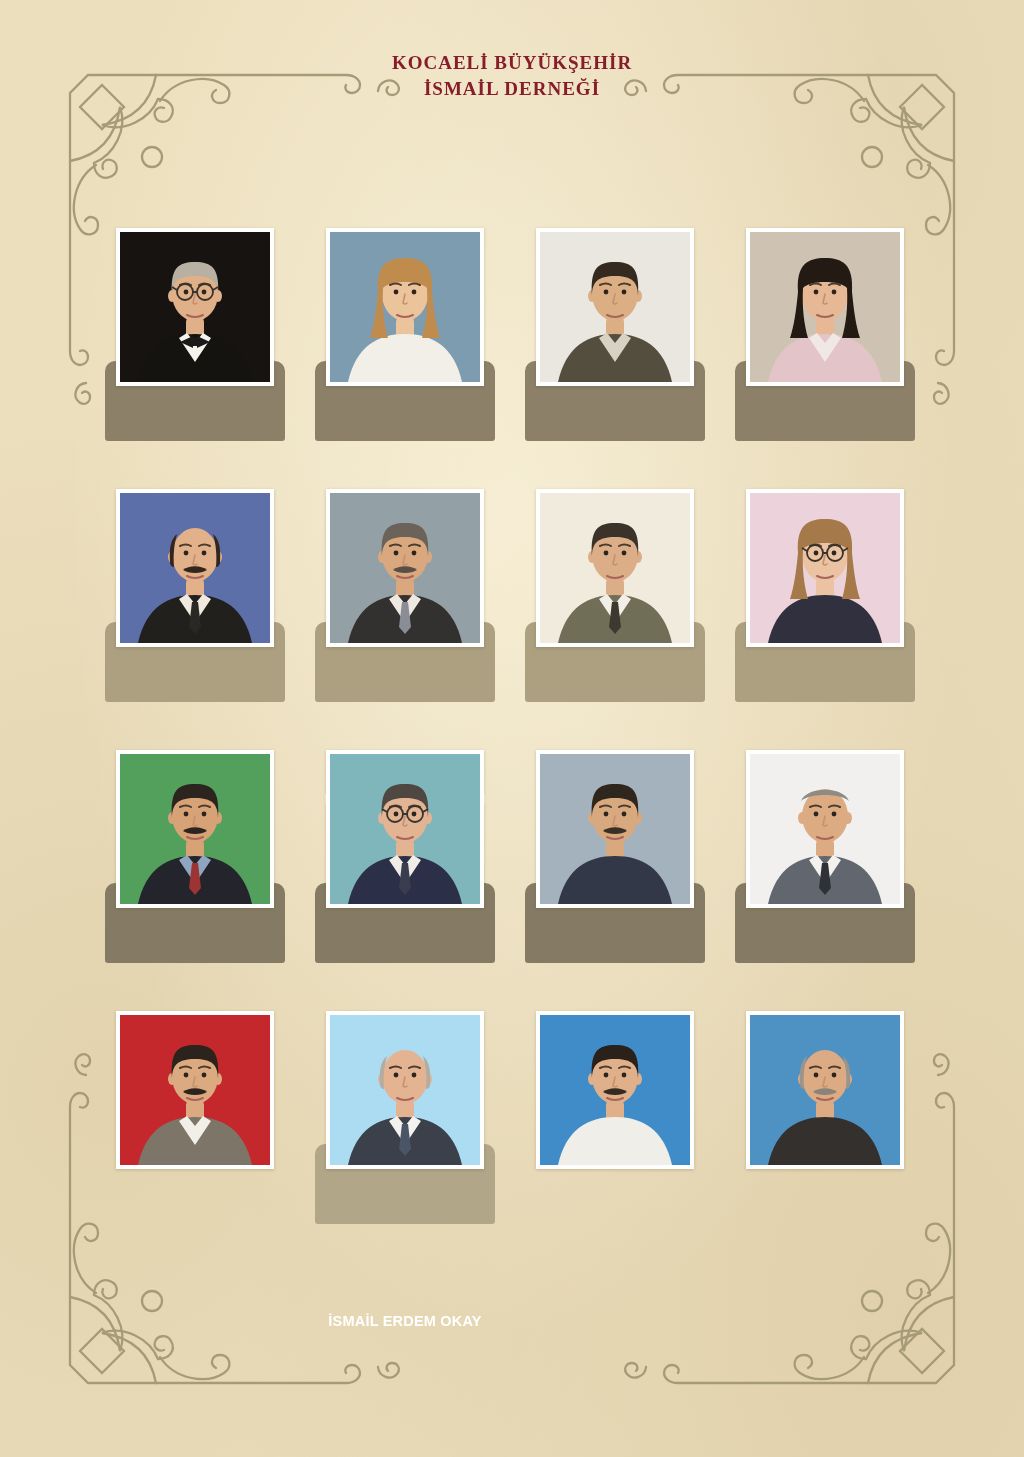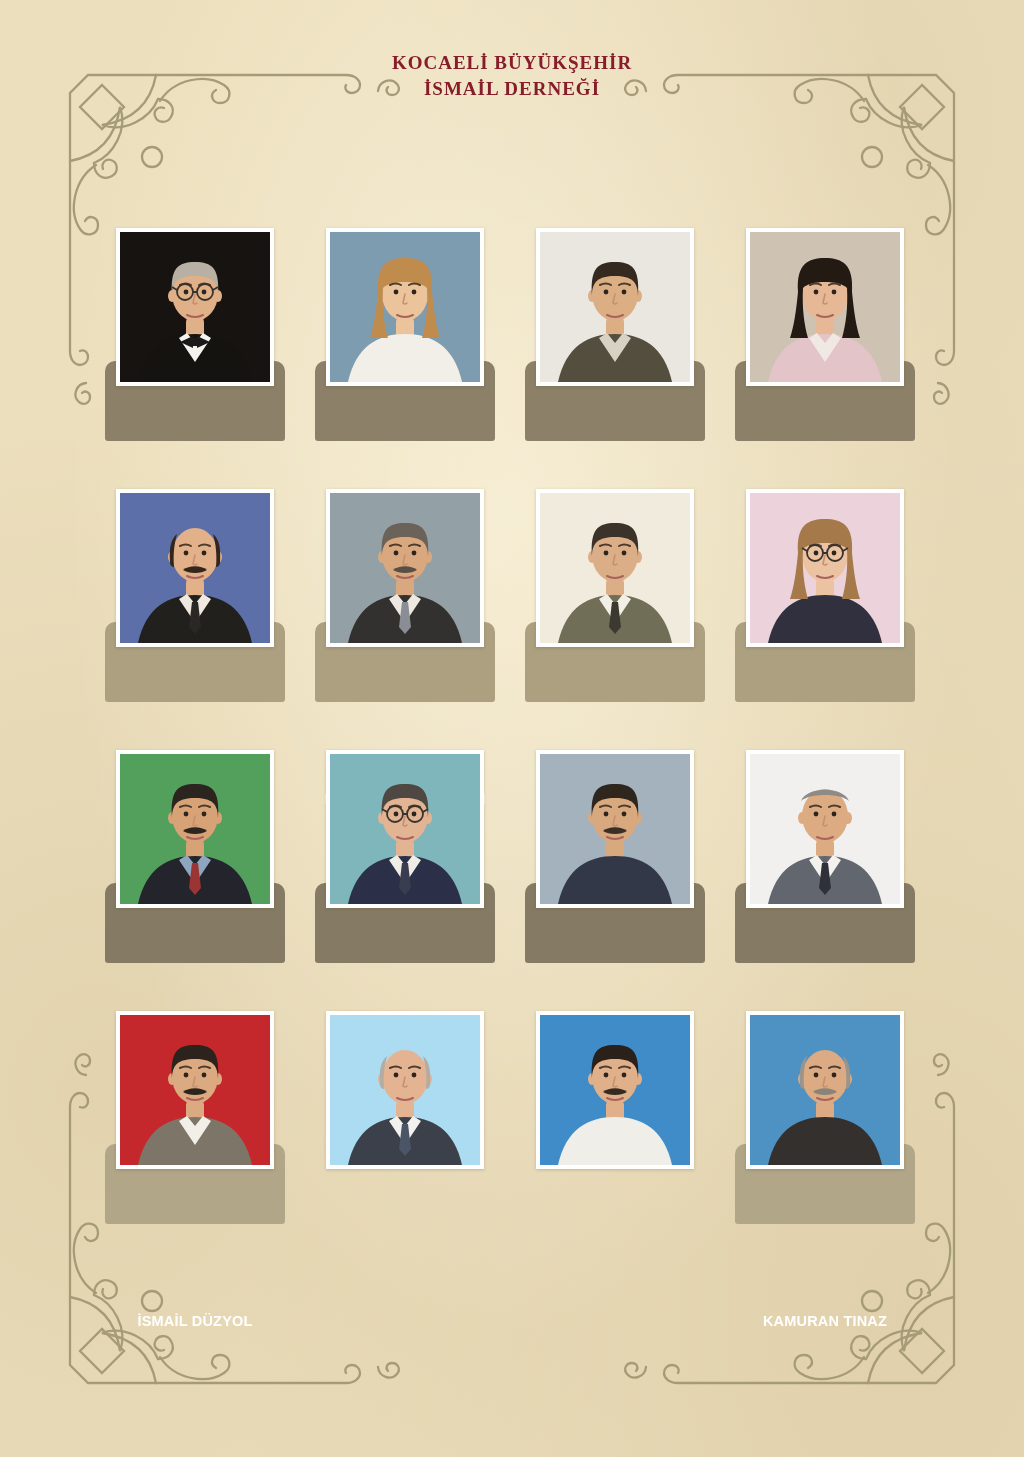--- a/index.html
+++ b/index.html
@@ -524,23 +524,20 @@
             <path d="M 73 60 h 4 M 57 58 L 52 55 M 93 58 L 98 55"></path>
           </g>
           <path d="M 75 62 L 73 71 Q 75 73 77 71" stroke="#c69070" stroke-width="1.6" fill="none" stroke-linecap="round"></path>
           <path class="ft ft-mustache" d="M 63 77 C 69 72 81 72 87 77 C 81 81 69 81 63 77 Z" fill="var(--pmust)"></path>
           <path d="M 67 83 Q 75 87 83 83" stroke="#a8625a" stroke-width="2" fill="none" stroke-linecap="round"></path>
         </svg>
       </div>
     </div>
 
     <div class="cell hair-short f-mustache f-shirt" style="--pbg: #c5282c; --phair: #2c241c; --pmust: #2c241c; --pskin: #dcaa80; --ptop: #7d7668; --pshirt: #f2efe8; --ptie: #333333; --plate: #b1a687;">
-      <div class="plate">
-        <div class="name">İSMAİL DÜZYOL</div>
-      </div>
       <div class="photo">
         <svg viewBox="0 0 150 150">
           <rect width="150" height="150" fill="var(--pbg)"></rect>
           <rect x="66" y="84" width="18" height="24" rx="6" fill="var(--pskin)"></rect>
           <path d="M 18 150 C 26 114 48 102 75 102 C 102 102 124 114 132 150 Z" fill="var(--ptop)"></path>
           <path class="ft ft-shirt" d="M 59 106 L 75 130 L 91 106 L 83 101 L 75 111 L 67 101 Z" fill="var(--pshirt)"></path>
           <path class="ft ft-tie" d="M 72 109 L 78 109 L 81 134 L 75 141 L 69 134 Z" fill="var(--ptie)"></path>
           <g class="ft ft-bowtie" fill="var(--ptie)">
             <path d="M 60 110 L 73 116 L 73 104 Z M 90 110 L 77 116 L 77 104 Z"></path>
             <rect x="72" y="106" width="6" height="8" rx="1"></rect>
@@ -561,20 +558,23 @@
             <path d="M 73 60 h 4 M 57 58 L 52 55 M 93 58 L 98 55"></path>
           </g>
           <path d="M 75 62 L 73 71 Q 75 73 77 71" stroke="#c69070" stroke-width="1.6" fill="none" stroke-linecap="round"></path>
           <path class="ft ft-mustache" d="M 63 77 C 69 72 81 72 87 77 C 81 81 69 81 63 77 Z" fill="var(--pmust)"></path>
           <path d="M 67 83 Q 75 87 83 83" stroke="#a8625a" stroke-width="2" fill="none" stroke-linecap="round"></path>
         </svg>
       </div>
     </div>
 
     <div class="cell hair-bald f-shirt f-tie" style="--pbg: #abdcf2; --phair: #b2aca2; --pmust: #8a8378; --pskin: #e4b492; --ptop: #3b404a; --pshirt: #f4f2ee; --ptie: #4a5568; --plate: #b1a687;">
+      <div class="plate">
+        <div class="name">İSMAİL ERDEM OKAY</div>
+      </div>
       <div class="photo">
         <svg viewBox="0 0 150 150">
           <rect width="150" height="150" fill="var(--pbg)"></rect>
           <rect x="66" y="84" width="18" height="24" rx="6" fill="var(--pskin)"></rect>
           <path d="M 18 150 C 26 114 48 102 75 102 C 102 102 124 114 132 150 Z" fill="var(--ptop)"></path>
           <path class="ft ft-shirt" d="M 59 106 L 75 130 L 91 106 L 83 101 L 75 111 L 67 101 Z" fill="var(--pshirt)"></path>
           <path class="ft ft-tie" d="M 72 109 L 78 109 L 81 134 L 75 141 L 69 134 Z" fill="var(--ptie)"></path>
           <g class="ft ft-bowtie" fill="var(--ptie)">
             <path d="M 60 110 L 73 116 L 73 104 Z M 90 110 L 77 116 L 77 104 Z"></path>
             <rect x="72" y="106" width="6" height="8" rx="1"></rect>
@@ -629,23 +629,20 @@
             <path d="M 73 60 h 4 M 57 58 L 52 55 M 93 58 L 98 55"></path>
           </g>
           <path d="M 75 62 L 73 71 Q 75 73 77 71" stroke="#c69070" stroke-width="1.6" fill="none" stroke-linecap="round"></path>
           <path class="ft ft-mustache" d="M 63 77 C 69 72 81 72 87 77 C 81 81 69 81 63 77 Z" fill="var(--pmust)"></path>
           <path d="M 67 83 Q 75 87 83 83" stroke="#a8625a" stroke-width="2" fill="none" stroke-linecap="round"></path>
         </svg>
       </div>
     </div>
 
     <div class="cell hair-bald f-mustache" style="--pbg: #4e92c4; --phair: #9b948a; --pmust: #8a8378; --pskin: #dcab84; --ptop: #33302d; --pshirt: #33302d; --ptie: #333333; --plate: #b1a687;">
-      <div class="plate">
-        <div class="name">KAMURAN TINAZ</div>
-      </div>
       <div class="photo">
         <svg viewBox="0 0 150 150">
           <rect width="150" height="150" fill="var(--pbg)"></rect>
           <rect x="66" y="84" width="18" height="24" rx="6" fill="var(--pskin)"></rect>
           <path d="M 18 150 C 26 114 48 102 75 102 C 102 102 124 114 132 150 Z" fill="var(--ptop)"></path>
           <path class="ft ft-shirt" d="M 59 106 L 75 130 L 91 106 L 83 101 L 75 111 L 67 101 Z" fill="var(--pshirt)"></path>
           <path class="ft ft-tie" d="M 72 109 L 78 109 L 81 134 L 75 141 L 69 134 Z" fill="var(--ptie)"></path>
           <g class="ft ft-bowtie" fill="var(--ptie)">
             <path d="M 60 110 L 73 116 L 73 104 Z M 90 110 L 77 116 L 77 104 Z"></path>
             <rect x="72" y="106" width="6" height="8" rx="1"></rect>

